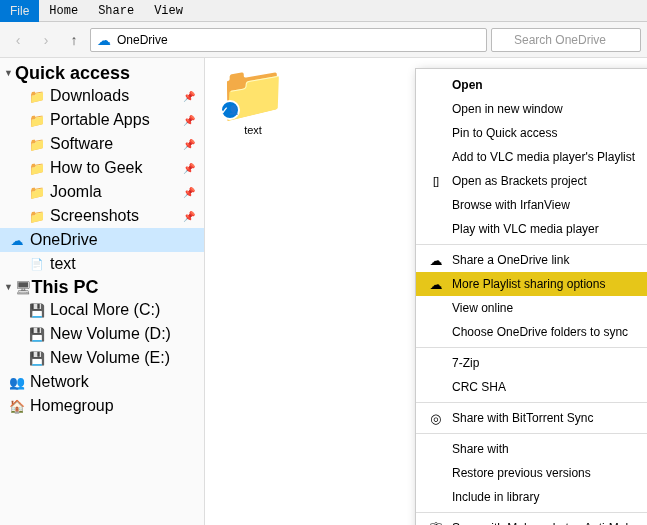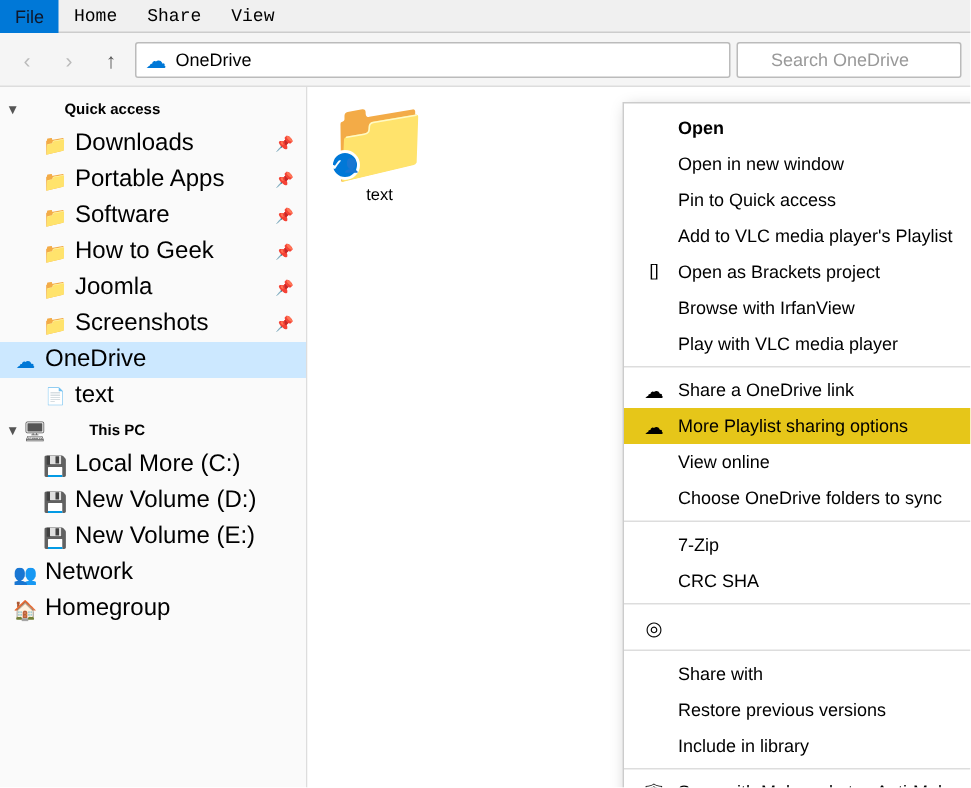--- a/index.html
+++ b/index.html
@@ -1,20 +1,20 @@
 <!DOCTYPE html>
 <html><head>
   <meta charset="utf-8">
   <style>
     * { margin: 0; padding: 0; box-sizing: border-box; }
     body { font-family: 'Segoe UI', Arial, sans-serif; font-size: 12px; background: #fff; width: 647px; height: 525px; overflow: hidden; }
 
     
     .menu-bar { display: flex; align-items: center; height: 22px; background: #f0f0f0; border-bottom: 1px solid #ccc; }
-    .menu-file { background: #0078d7; color: #0f172a; padding: 3px 10px; font-size: 12px; height: 22px; display: flex; align-items: center; cursor: pointer; }
+    .menu-file { background: #0078d7; color: #e5e5e5; padding: 3px 10px; font-size: 12px; height: 22px; display: flex; align-items: center; cursor: pointer; }
     .menu-item { padding: 3px 10px; font-size: 12px; height: 22px; display: flex; align-items: center; cursor: pointer; font-family: Liberation Mono, monospace; }
 
     
     .toolbar { display: flex; align-items: center; height: 36px; background: #f5f5f5; border-bottom: 1px solid #ddd; padding: 0 6px; gap: 4px; }
     .toolbar-btn { width: 24px; height: 24px; display: flex; align-items: center; justify-content: center; cursor: pointer; border: 1px solid transparent; border-radius: 2px; font-size: 14px; color: #555; }
     .toolbar-btn.disabled { color: #bbb; cursor: default; }
     .address-bar { flex: 1; height: 24px; border: 1px solid #bbb; background: #fff; display: flex; align-items: center; padding: 0 6px; font-size: 12px; border-radius: 2px; }
     .address-icon { margin-right: 6px; color: #0078d7; font-size: 14px; }
     .search-bar { width: 150px; height: 24px; border: 1px solid #bbb; background: #fff; padding: 0 22px; font-size: 12px; border-radius: 2px; display: flex; align-items: center; color: #999; }
 
@@ -23,21 +23,21 @@
 
     
     .sidebar { width: 205px; border-right: 1px solid #ddd; overflow-y: auto; background: #fafafa; padding: 4px 0; flex-shrink: 0; }
     .sidebar-item { display: flex; align-items: center; height: 24px; padding: 0 8px; cursor: pointer; white-space: nowrap; }
     .sidebar-item.selected { background: #cce8ff; }
     .sidebar-item .icon { width: 18px; height: 18px; margin-right: 4px; display: flex; align-items: center; justify-content: center; font-size: 13px; flex-shrink: 0; }
     .sidebar-item .label { font-size: 16px; color: #000; flex: 1; overflow: hidden; text-overflow: ellipsis; }
     .sidebar-item .pin { color: #bbb; font-size: 10px; margin-left: 2px; }
     .sidebar-section-header { display: flex; align-items: center; height: 22px; padding: 0 4px; cursor: pointer; }
     .sidebar-section-header .chevron { font-size: 9px; color: #555; margin-right: 2px; }
-    .sidebar-section-header .label { font-size: 10px; font-weight: 600; color: #000; margin-left: 28px; }
+    .sidebar-section-header .label { font-size: 18px; font-weight: 600; color: #000; }
     .sidebar-child { padding-left: 20px; }
 
     
     .content { flex: 1; position: relative; padding: 8px; background: #fff; overflow: hidden; }
 
     
     .folder-item { display: flex; flex-direction: column; align-items: center; width: 80px; cursor: pointer; }
     .folder-icon-wrap { position: relative; }
     .folder-big { font-size: 56px; line-height: 1; }
     .folder-badge { position: absolute; bottom: 2px; left: 2px; width: 20px; height: 20px; background: #0078d7; border-radius: 50%; display: flex; align-items: center; justify-content: center; border: 2px solid #fff; }
@@ -236,20 +236,21 @@
 
       </div>
       <div class="ctx-item">
         <span class="ctx-icon"></span>
         <span>CRC SHA</span>
 
       </div>
       <div class="ctx-separator"></div>
       <div class="ctx-item">
         <span class="ctx-icon">◎</span>
+        <span>Share with BitTorrent Sync</span>
       </div>
       <div class="ctx-separator"></div>
       <div class="ctx-item">
         <span class="ctx-icon"></span>
         <span>Share with</span>
 
       </div>
       <div class="ctx-item">
         <span class="ctx-icon"></span>
         <span>Restore previous versions</span>

